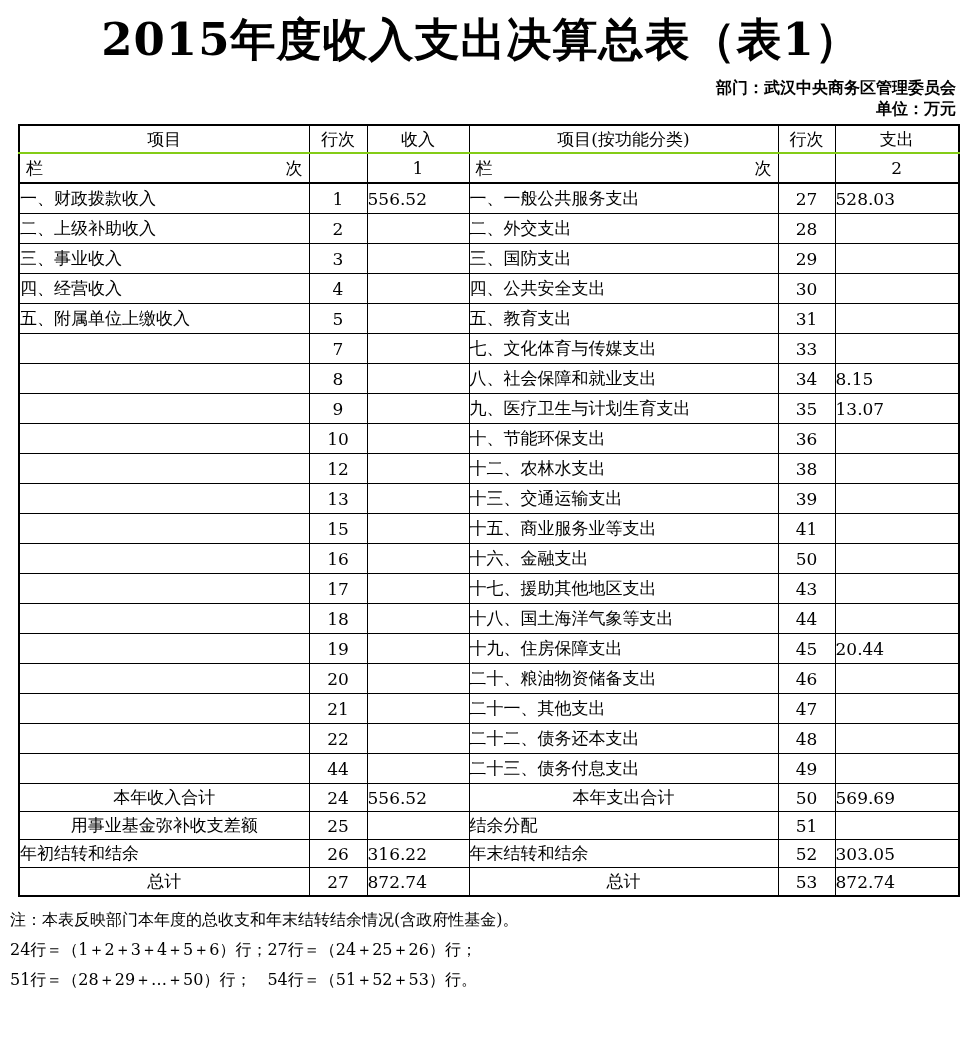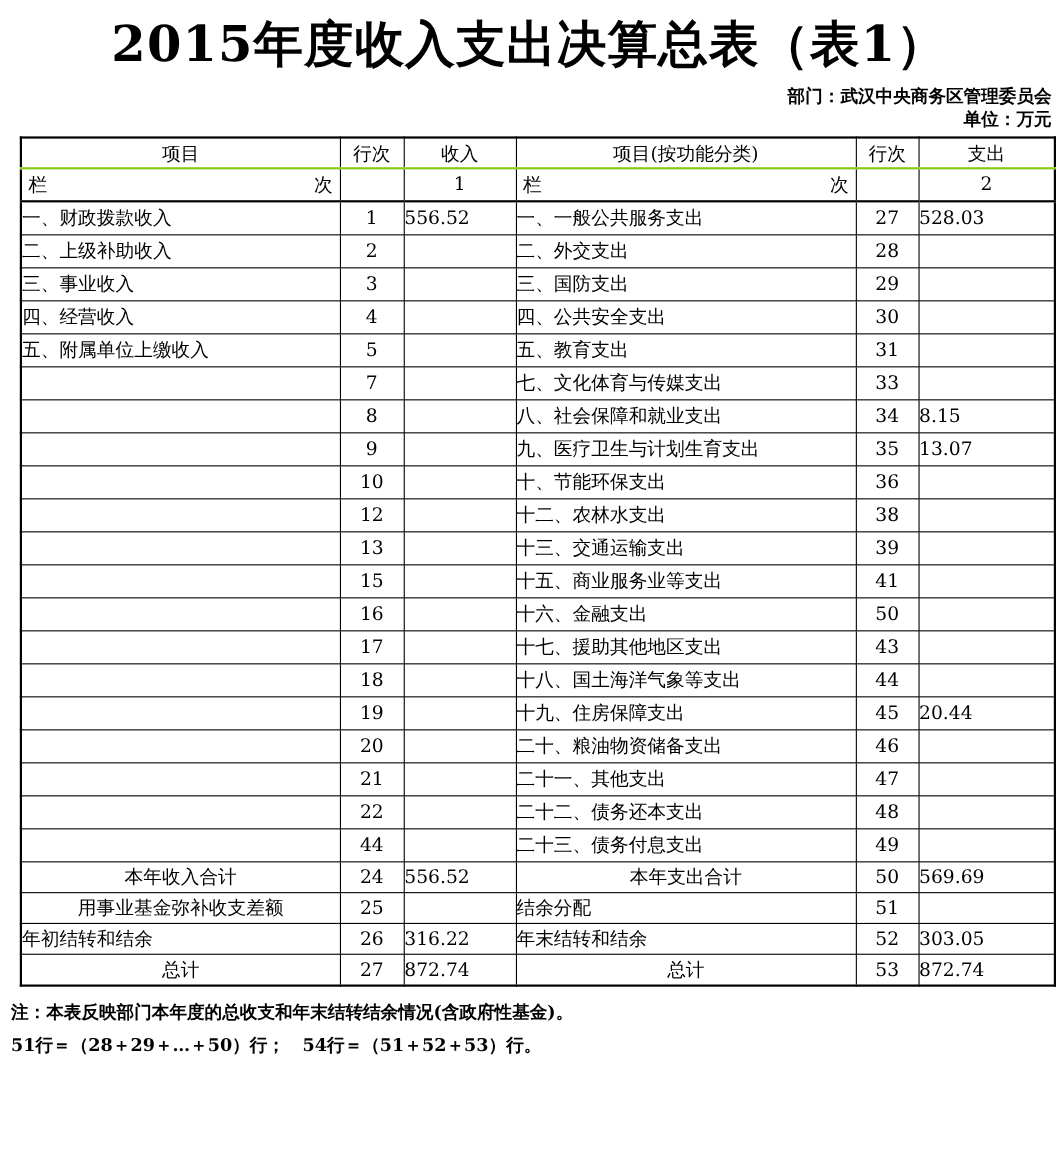--- a/index.html
+++ b/index.html
@@ -42,21 +42,21 @@
   .rowno{text-align:center;}
   .amount{text-align:left;padding-right:5px;}
   .center{text-align:center;padding-left:0;}
   .indent{padding-left:48px;}
   .lanci-cell{display:flex;justify-content:space-between;padding:0 6px;align-items:center;height:28px;}
 
   .notes{
     padding:8px 0 0 10px;
     font-size:16px;
   }
-  .notes div{line-height:30px;font-weight:bold;}
+  .notes div{line-height:30px;}
 </style>
 </head>
 <body>
 
 <div class="page">
 
   <h1 class="title">2015年度收入支出决算总表（表1）</h1>
 
   <div class="meta-row">
     <span>部门：武汉中央商务区管理委员会</span>
@@ -291,16 +291,17 @@
     <td class="amount">872.74</td>
     <td class="item center">总计</td>
     <td class="rowno">53</td>
     <td class="amount">872.74</td>
   </tr>
       </tbody>
   </table>
 
   <div class="notes">
     <div>注：本表反映部门本年度的总收支和年末结转结余情况(含政府性基金)。</div>
+    <div>24行＝（1＋2＋3＋4＋5＋6）行；27行＝（24＋25＋26）行；</div>
     <div>51行＝（28＋29＋…＋50）行；　54行＝（51＋52＋53）行。</div>
   </div>
 
 </div>
 
 </body></html>

